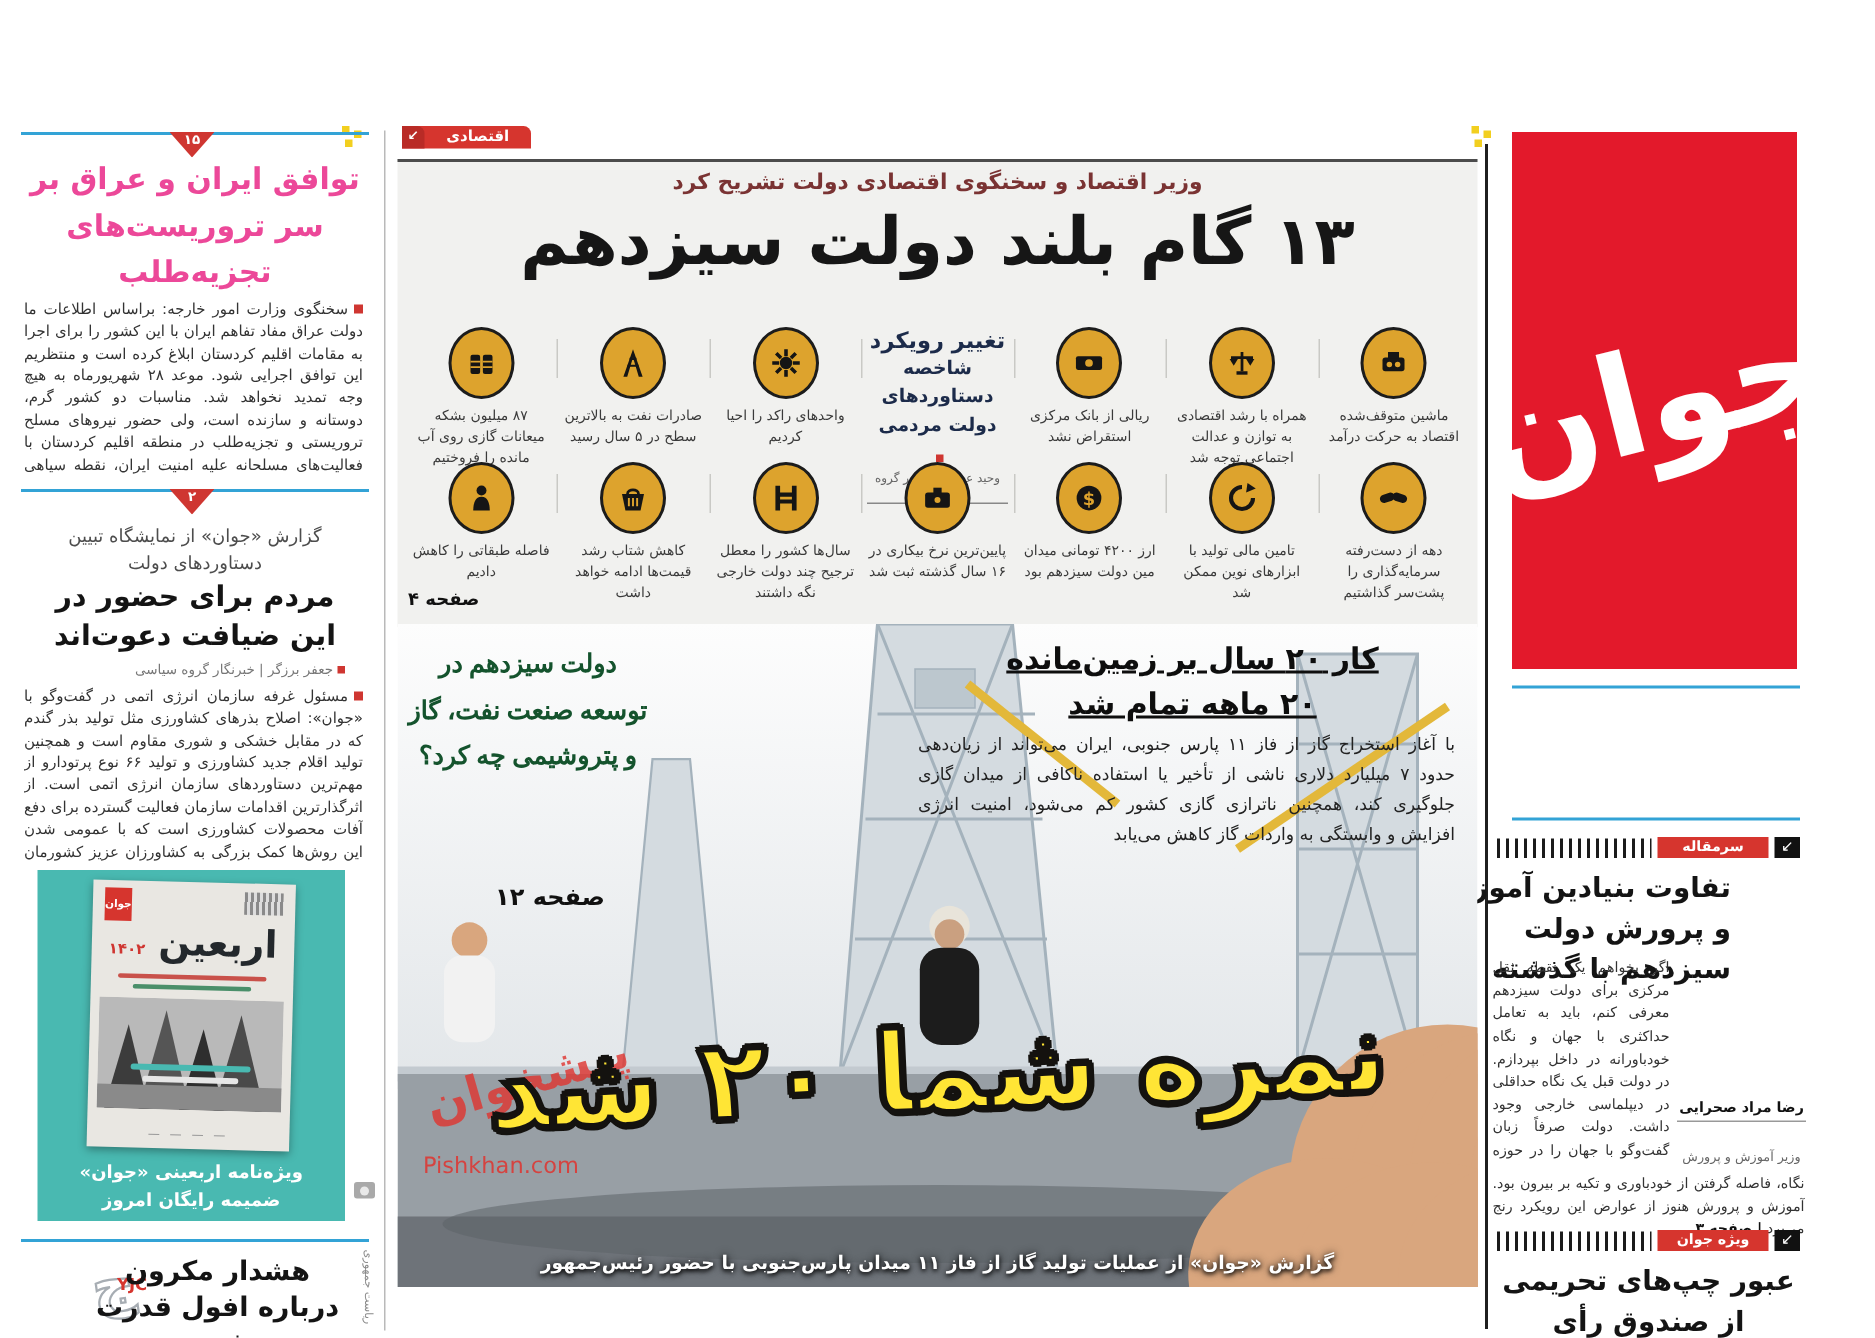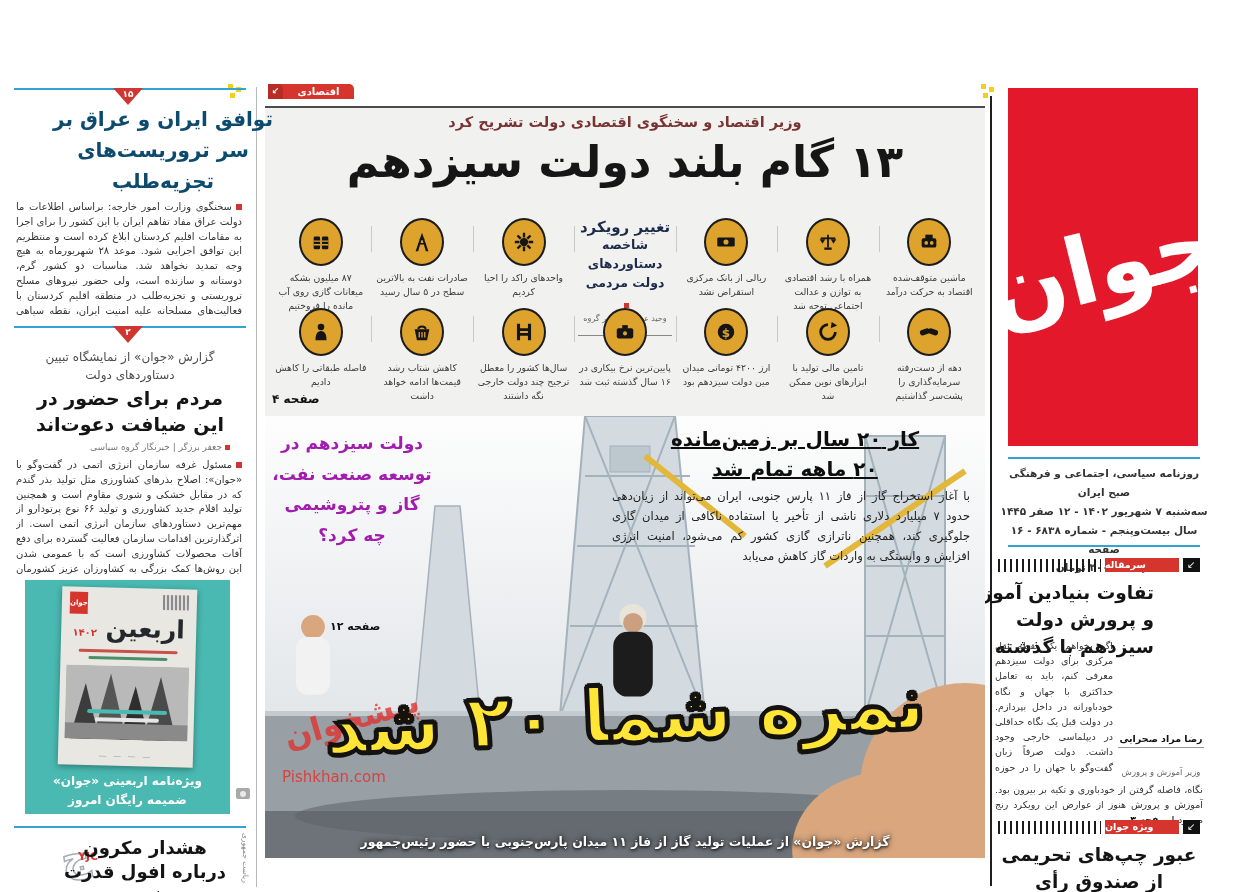--- a/index.html
+++ b/index.html
@@ -13,21 +13,21 @@
   .blue-rule{height:2px;background:#33a3d6;}
   .tri-marker{width:30px;height:17px;background:#cf3631;clip-path:polygon(0 0,100% 0,50% 100%);
     color:#fff;font-size:9px;font-weight:bold;line-height:13px;text-align:center;}
   .red-bullet{display:inline-block;width:6px;height:6px;background:#cf3631;margin-left:4px;}
   .dot{display:inline-block;width:5px;height:5px;background:#cf3631;margin-left:3px;vertical-align:middle;}
   .hatch{height:13px;background:repeating-linear-gradient(90deg,#1b1b1b 0 2px,transparent 2px 6px);}
   .corner-sq{width:17px;height:14px;background:#111;color:#fff;font-size:10px;line-height:14px;text-align:center;}
   .yellow-marks{width:5px;height:5px;background:#f2cf1f;box-shadow:8px 3px 0 #f2cf1f,2px 9px 0 #f2cf1f;}
 
   
-  .lc-head-red{color:#0c4a6e;font-weight:bold;font-size:20px;line-height:1.55;margin-left:33px;}
+  .lc-head-red{color:#ec4899;font-weight:bold;font-size:20px;line-height:1.55;}
   .lc-head-black{color:#141414;font-weight:bold;font-size:19px;line-height:1.35;}
   .lc-kicker{color:#4d4d4d;font-size:12px;line-height:1.5;}
   .lc-body{color:#333;font-size:10px;line-height:1.48;}
   .byline{color:#777;font-size:9px;}
 
   
   .promo{background:#49b9b1;}
   .cover{background:#e9e7e2;box-shadow:0 2px 6px rgba(0,0,0,.35);transform:rotate(1.5deg);overflow:hidden;}
   .cover .qr{position:absolute;top:6px;right:8px;width:26px;height:15px;
      background:repeating-linear-gradient(90deg,#8a8a8a 0 2px,#ddd 2px 4px);}
@@ -60,38 +60,38 @@
   .gold-circle svg{width:22px;height:22px;}
   .icon-label{font-size:9.3px;line-height:1.5;color:#3a3a3a;}
   .card-l1{color:#1c2b4a;font-weight:bold;font-size:15px;}
   .card-l2{color:#1c2b4a;font-weight:bold;font-size:12.5px;line-height:1.5;}
   .card-by{color:#666;font-size:8px;border-bottom:1px solid #888;padding-bottom:3px;display:inline-block;}
   .page-ref{font-weight:bold;font-size:12px;color:#111;}
 
   
   .ph-right-title{font-weight:bold;font-size:20px;line-height:1.5;color:#0e0e0e;white-space:pre-line;}
   .ph-right-body{font-size:11.5px;line-height:1.75;color:#222;}
-  .ph-left-title{font-weight:bold;font-size:17px;line-height:1.8;color:#a21caf;}
+  .ph-left-title{font-weight:bold;font-size:17px;line-height:1.8;color:#14532d;font-family:Liberation Serif, serif;}
   .big-yellow{font-weight:bold;font-size:74px;color:#ffe535;letter-spacing:-2px;
      -webkit-text-stroke:4px #14120f;text-shadow:0 3px 0 #14120f,3px 0 0 #14120f,-3px 0 0 #14120f,0 -3px 0 #14120f;
      transform:rotate(-2.5deg);}
   .photo-caption{color:#fff;font-weight:bold;font-size:12.5px;text-shadow:0 1px 3px rgba(0,0,0,.95),0 0 6px rgba(0,0,0,.8);}
   .wm-fa{color:#e0342f;font-weight:bold;font-size:32px;opacity:.8;transform:rotate(-16deg);display:inline-block;}
   .wm-en{color:#e0342f;font-weight:normal;font-size:15px;opacity:.85;direction:ltr;}
   .vcredit{writing-mode:vertical-rl;font-size:7.5px;color:#8b8b8b;letter-spacing:1px;}
   .cam{width:14px;height:11px;background:#a9a9a9;border-radius:2px;position:relative;}
   .cam::after{content:"";position:absolute;left:4px;top:2.5px;width:6px;height:6px;border-radius:50%;background:#e9e9e9;}
 
   
   .logo-box{background:#e3192b;display:flex;align-items:center;justify-content:center;}
   .logo-fa{color:#fff;font-weight:bold;font-size:92px;transform:rotate(-14deg);line-height:1;}
   .masthead-info{color:#333;font-weight:bold;font-size:11.5px;line-height:1.8;}
   .rc-bar{display:flex;align-items:center;gap:4px;direction:ltr;}
   .rc-bar .hatch{flex:1;}
-  .red-label{background:#d6352e;color:#fff;font-size:9.5px;font-weight:bold;width:74px;height:14px;line-height:14px;}
+  .red-label{background:#d6352e;color:#fff;font-size:9.5px;font-weight:bold;text-align:center;width:74px;height:14px;line-height:14px;}
   .rc-headline{color:#141414;font-weight:bold;font-size:18.5px;line-height:1.45;}
   .rc-body{color:#333;font-size:9.5px;line-height:1.6;}
   .author-name{font-weight:bold;font-size:9.5px;color:#111;border-bottom:1px solid #999;padding-bottom:3px;}
   .author-role{font-size:8.5px;color:#666;}
   .vline{background:#1f1f1f;width:2px;}
   .vline-light{background:#b9b9b9;width:1px;}
 </style>
 </head>
 <body>
 
@@ -169,26 +169,20 @@
   <div class="abs yellow-marks" style="left:228px;top:84px;"></div>
   <div class="abs yellow-marks" style="left:981px;top:84px;"></div>
 
   <div class="abs vline-light" style="left:256px;top:87px;height:800px;"></div>
   <div class="abs vline" style="left:990px;top:96px;height:790px;"></div>
 
   <div class="abs logo-box" style="left:1008px;top:88px;width:190px;height:358px;">
     <div class="logo-fa">جوان</div>
   </div>
   <div class="abs blue-rule" style="left:1008px;top:457px;width:192px;"></div>
-  <div class="abs masthead-info ctr" style="left:998px;top:464px;width:212px;">
-    <div style="font-size:10.5px;">روزنامه سیاسی، اجتماعی و فرهنگی صبح ایران</div>
-    <div style="font-size:10.5px;">سه‌شنبه ۷ شهریور ۱۴۰۲ - ۱۲ صفر ۱۴۴۵</div>
-    <div style="font-size:10.5px;">سال بیست‌وپنجم - شماره ۶۸۳۸ - ۱۶ صفحه</div>
-    <div style="font-size:10.5px;">قیمت: ۳۰۰۰ تومان</div>
-  </div>
   <div class="abs blue-rule" style="left:1008px;top:545px;width:192px;"></div>
 
   <div class="abs rc-bar" style="left:998px;top:558px;width:202px;">
     <div class="hatch"></div>
     <div class="red-label">سرمقاله</div>
     <div class="corner-sq">↙</div>
   </div>
   <div class="abs rc-headline ctr" style="left:942px;top:580px;width:212px;text-align:right;">تفاوت بنیادین آموزش و پرورش دولت سیزدهم با گذشته</div>
   <div class="abs rc-body jst" style="left:995px;top:638px;width:118px;height:138px;overflow:hidden;">اگر بخواهم یک نقطه ثقل مرکزی برای دولت سیزدهم معرفی کنم، باید به تعامل حداکثری با جهان و نگاه خودباورانه در داخل بپردازم. در دولت قبل یک نگاه حداقلی در دیپلماسی خارجی وجود داشت. دولت صرفاً زبان گفت‌وگو با جهان را در حوزه سیاست خارجی، اقتصاد و آموزش و پرورش به رسمیت می‌شناخت. نتیجه این</div>
 
@@ -395,21 +389,21 @@
         <use href="#fig" transform="translate(570,348) scale(1.5,1.25)" style="color:#27364a"></use>
         <use href="#fig" transform="translate(645,347) scale(1.5,1.25)" style="color:#d83a2c"></use>
       </g>
     </svg>
   </div>
 
   <div class="abs ph-right-title ctr" style="left:620px;top:424px;width:350px;text-decoration:underline;">کار ۲۰ سال بر زمین‌مانده
 ۲۰ ماهه تمام شد</div>
   <div class="abs ph-right-body jst" style="left:612px;top:486px;width:358px;height:86px;overflow:hidden;">با آغاز استخراج گاز از فاز ۱۱ پارس جنوبی، ایران می‌تواند از زیان‌دهی حدود ۷ میلیارد دلاری ناشی از تأخیر یا استفاده ناکافی از میدان گازی جلوگیری کند، همچنین ناترازی گازی کشور کم می‌شود، امنیت انرژی افزایش و وابستگی به واردات گاز کاهش می‌یابد</div>
   <div class="abs ph-left-title ctr" style="left:272px;top:428px;width:160px;">دولت سیزدهم در توسعه صنعت نفت، گاز و پتروشیمی چه کرد؟</div>
-  <div class="abs page-ref" style="left:330px;top:588px;font-size:11px;margin-top:32px;">صفحه ۱۲</div>
+  <div class="abs page-ref" style="left:330px;top:588px;font-size:16px;">صفحه ۱۲</div>
 
   <div class="abs" style="left:282px;top:700px;">
     <span class="wm-fa">پیشخوان</span>
   </div>
   <div class="abs wm-en" style="left:282px;top:768px;">Pishkhan.com</div>
 
   <div class="abs big-yellow ctr" style="left:280px;top:672px;width:690px;">نمره شما ۲۰ شد</div>
 
   <div class="abs photo-caption ctr" style="left:345px;top:834px;width:560px;">گزارش «جوان» از عملیات تولید گاز از فاز ۱۱ میدان پارس‌جنوبی با حضور رئیس‌جمهور</div>
 

